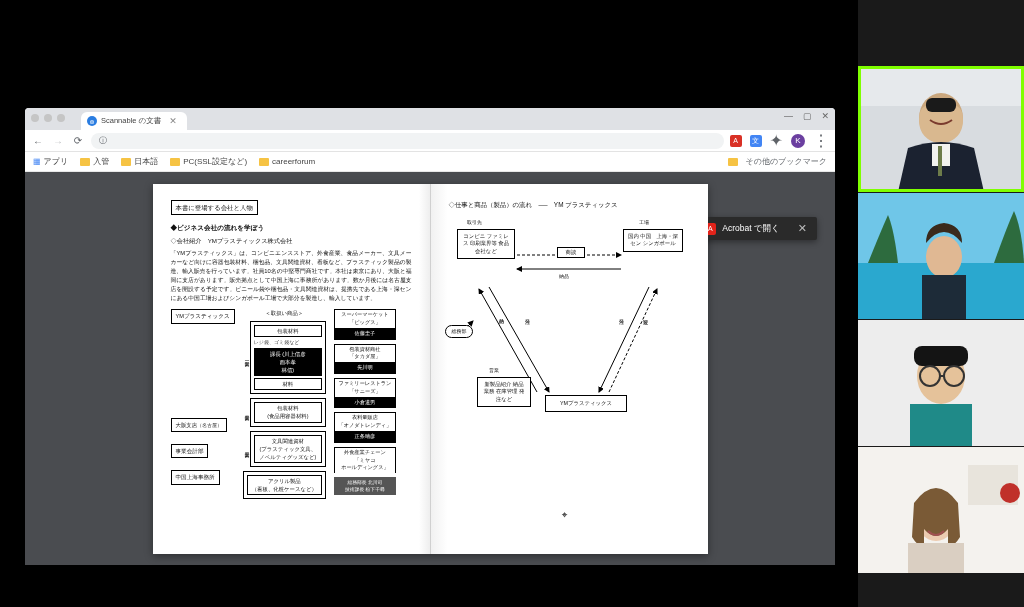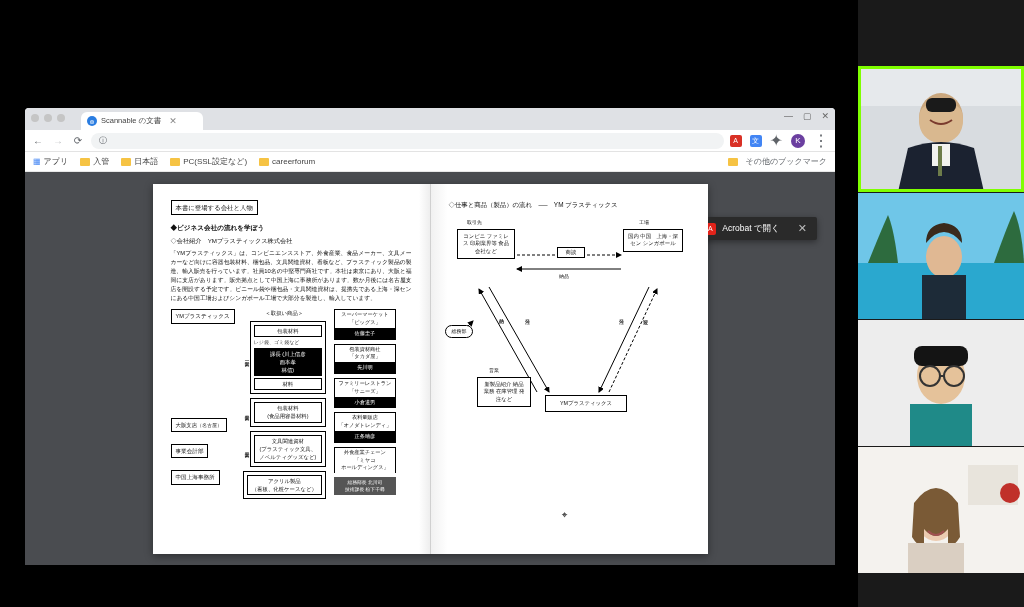--- a/index.html
+++ b/index.html
@@ -4,21 +4,21 @@
 <style>
   * { box-sizing: border-box; margin: 0; padding: 0; }
   html, body { width: 1024px; height: 607px; background: #000; font-family: "Meiryo", "Yu Gothic", sans-serif; overflow: hidden; }
   .viewport { display: flex; width: 100%; height: 100%; }
   .share-area { flex: 1; position: relative; background: #000; display: flex; align-items: center; justify-content: center; }
   .browser-window { position: absolute; top: 108px; left: 25px; width: 810px; height: 457px; background: #fff; border-radius: 4px 4px 0 0; box-shadow: 0 2px 12px rgba(0,0,0,.5); overflow: hidden; display: flex; flex-direction: column; }
   
   .tab-strip { height: 22px; background: #dfe1e5; display:flex; align-items:flex-end; padding: 0 6px; position:relative; }
   .traffic { position:absolute; left:6px; top:6px; display:flex; gap:5px;}
   .traffic span{ width:8px; height:8px; border-radius:50%; background:#c5c5c5; display:inline-block;}
-  .tab { height: 18px; background:#fff; border-radius: 6px 6px 0 0; margin-left: 50px; display:flex; align-items:center; padding: 0 26px 0 6px; font-size:7.5px; color:#444; gap:4px; }
+  .tab { height: 18px; background:#fff; border-radius: 6px 6px 0 0; margin-left: 50px; display:flex; align-items:center; padding: 0 10px 0 6px; font-size:7.5px; color:#444; gap:4px; }
   .tab-favicon { width:10px; height:10px; background:#2a7de1; border-radius:50%; display:flex; align-items:center; justify-content:center; color:#fff; font-size:6px;}
   .tab-close { color:#888; font-size:9px; margin-left:4px;}
   .window-controls { position:absolute; right:6px; top:3px; display:flex; gap:10px; color:#666; font-size:9px;}
   
   .addr-row { height: 22px; background:#fff; display:flex; align-items:center; padding: 0 6px; gap:6px; border-bottom:1px solid #e3e3e3;}
   .nav-btn { width:14px; height:14px; color:#5f6368; font-size:10px; display:flex; align-items:center; justify-content:center;}
   .addr-bar { flex:1; height:16px; background:#f1f3f4; border-radius:9px; display:flex; align-items:center; padding:0 8px; font-size:8px; color:#5f6368; gap:4px;}
   .addr-text{ color:#202124;}
   .addr-icons { display:flex; align-items:center; gap:8px;}
   .ext-icon {width:12px;height:12px;border-radius:2px;display:flex;align-items:center;justify-content:center;font-size:7px;color:#fff;}

